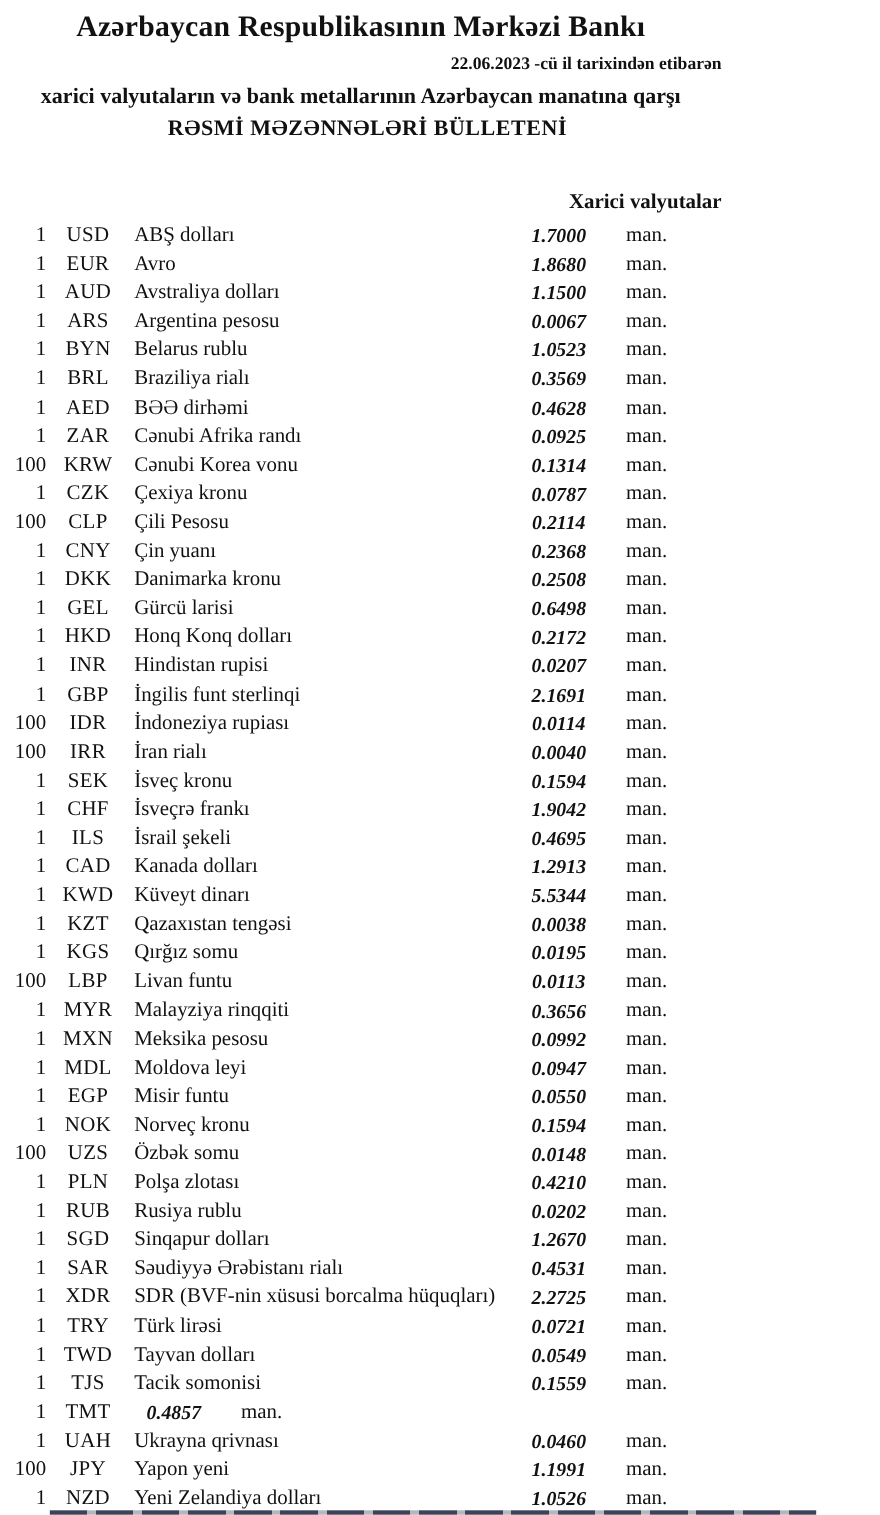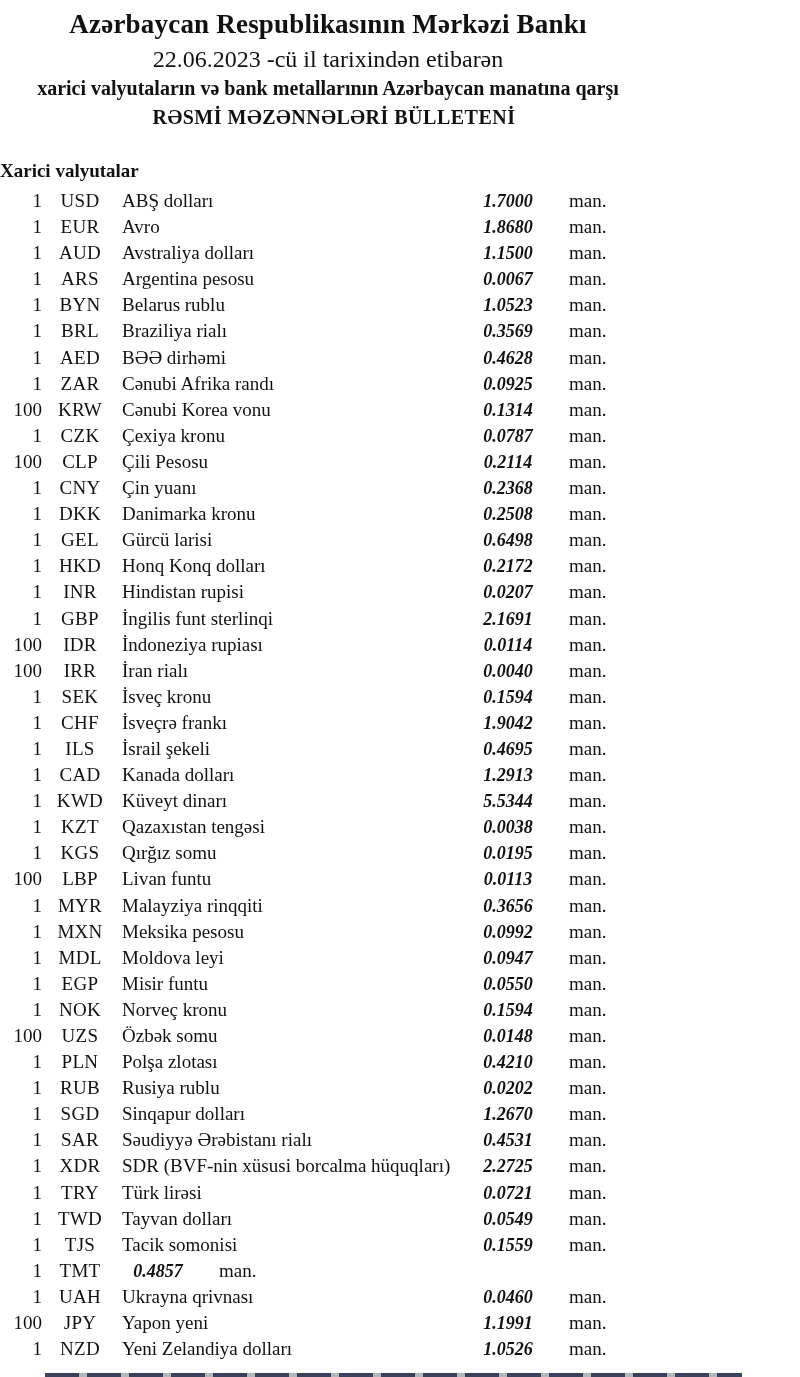--- a/index.html
+++ b/index.html
@@ -25,41 +25,42 @@
   }
   .bank-name {
     padding-top: 8px;
     font-size: 27px;
     font-weight: 700;
     line-height: 32px;
     letter-spacing: 0.2px;
   }
   .date-line {
     margin-top: 7px;
-    font-size: 24px;
-    font-weight: 400;
+    font-size: 16px;
+    font-weight: 700;
     line-height: 24px;
+    text-align: right;
   }
   .subject-line {
     margin-top: 5px;
     font-size: 20px;
     font-weight: 700;
     line-height: 24px;
   }
   .bulletin-line {
     margin-top: 5px;
     font-size: 20px;
     font-weight: 700;
     line-height: 24px;
     letter-spacing: 0.5px;
     padding-left: 12px;
   }
   .section-title {
-    margin-top: 31px;
-    text-align: left;
+    margin-top: 44px;
+    text-align: right;
     font-size: 19px;
     font-weight: 700;
     line-height: 22px;
   }
   .rates-table {
     margin-top: 6px;
   }
   .rate-row {
     display: flex;
     height: 26.1px;

